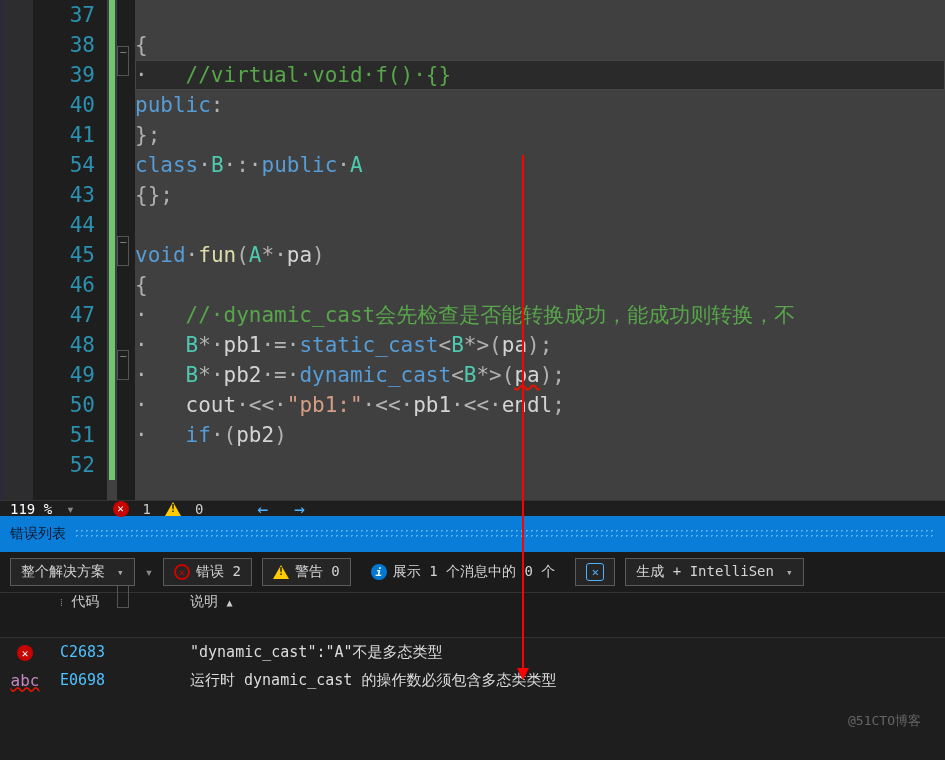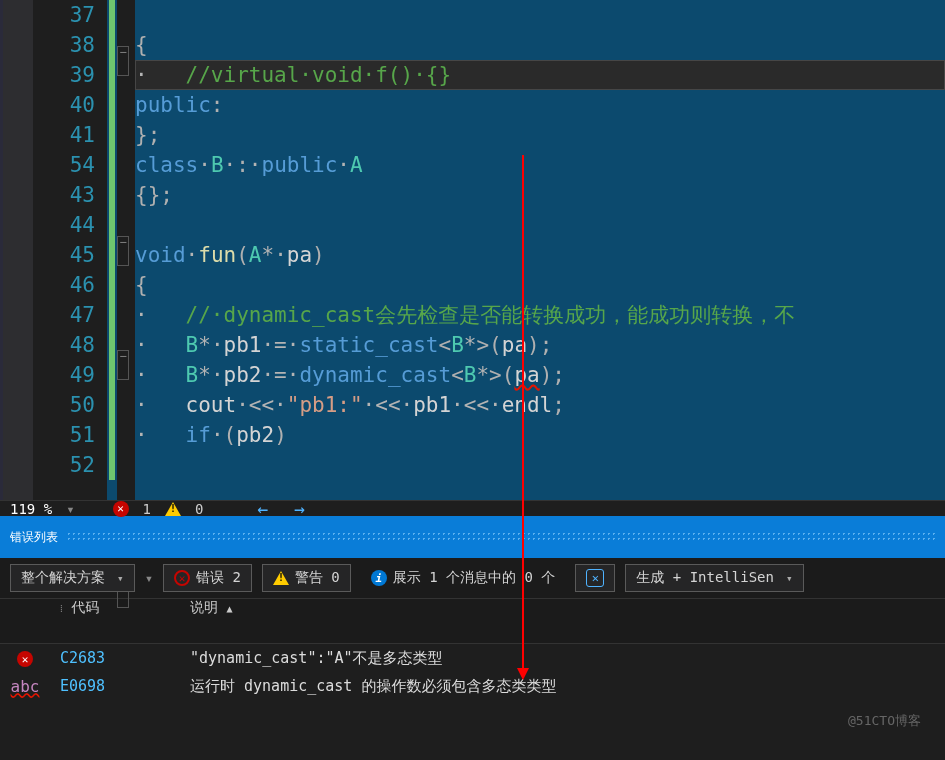--- a/index.html
+++ b/index.html
@@ -1,38 +1,38 @@
 <!DOCTYPE html>
 <html><head>
 <meta charset="utf-8">
 <style>
 * { margin:0; padding:0; box-sizing:border-box; font-family:Consolas,'Microsoft YaHei',monospace; }
 body { background:#1e1e1e; color:#d4d4d4; width:945px; height:760px; overflow:hidden; position:relative; }
 
-.editor { display:flex; height:500px; background:#0c4a6e; border-left:3px solid #2a2a3a;}
+.editor { display:flex; height:500px; background:#404040; border-left:3px solid #2a2a3a;}
 .sidecol { width:30px; background:#2d2d30; }
 .gutter { width:74px; background:#1e1e1e; text-align:right; padding-right:12px; font-size:21px; line-height:30px; color:#2b91af; user-select:none; }
 .gutter div{height:30px;}
 .folds { width:18px; background:#1e1e1e; line-height:30px; }
 .folds div{height:30px; text-align:center; font-size:12px; color:#808080; border:1px solid #555; width:12px; margin-top:8px; line-height:10px;}
 .folds .sp{border:none;}
 .changebar { width:10px; display:flex; flex-direction:column;}
 .changebar div{width:6px; height:30px; background:#6fc66f; margin-left:2px;}
 .code { flex:1; font-size:21px; line-height:30px; position:relative; }
 .code .ln{height:30px; white-space:pre;}
 .code .hl{background:#2a2a2a; box-shadow:inset 0 0 0 1px #464646;}
 .kw{color:#569cd6;} .ty{color:#4ec9b0;} .cm{color:#57a64a;} .fn{color:#dcdcaa;}
 .pn{color:#b0b0b0;} .str{color:#d69d85;} .tx{color:#d4d4d4;} .op{color:#b4b4b4;}
 .squig{text-decoration: underline wavy #e51400; text-decoration-skip-ink:none;}
 
 .status { height:16px; background:#1e1e1e; border-top:1px solid #333; display:flex; align-items:center; font-size:14px; color:#ccc; gap:14px; padding:0 10px;}
 .status .nav{color:#4fb3ff; font-size:18px; padding:0 6px;}
 .zoomdrop{color:#fff;}
 
-.elhdr { height:42px; background:#0a7dd8; color:#ffffff; font-size:12px; display:flex; align-items:center; padding:0 10px; }
+.elhdr { height:36px; background:#0a7dd8; color:#0f172a; font-size:14px; display:flex; align-items:center; padding:0 10px; }
 .elhdr .dots{flex:1; height:12px; margin-left:8px; background-image:radial-gradient(#5ab0f0 1px, transparent 1px); background-size:5px 5px;}
 
 .eltool { height:40px; background:#1b1b1b; display:flex; align-items:center; gap:10px; padding:4px 10px; font-size:14px;}
 .pill{border:1px solid #5a5a5a; padding:4px 10px; display:flex; align-items:center; gap:6px; background:#252526;}
 .pill.dd::after{content:"▾"; font-size:11px; margin-left:6px; color:#aaa;}
 .ficon{width:18px; height:18px; border:1.5px solid #4fb3ff; color:#4fb3ff; font-size:12px; border-radius:3px; display:inline-flex;align-items:center;justify-content:center;}
 
 .eltblh{height:46px; background:#1b1b1b; display:flex; align-items:flex-start; font-size:14px; color:#ccc; border-top:1px solid #333; border-bottom:1px solid #333;}
 .eltblh .c1{width:50px;} .eltblh .c2{width:140px; padding-left:10px;} .eltblh .c3{flex:1;}
 .elrow{height:28px; display:flex; align-items:center; font-size:15px; color:#dcdcdc;}

